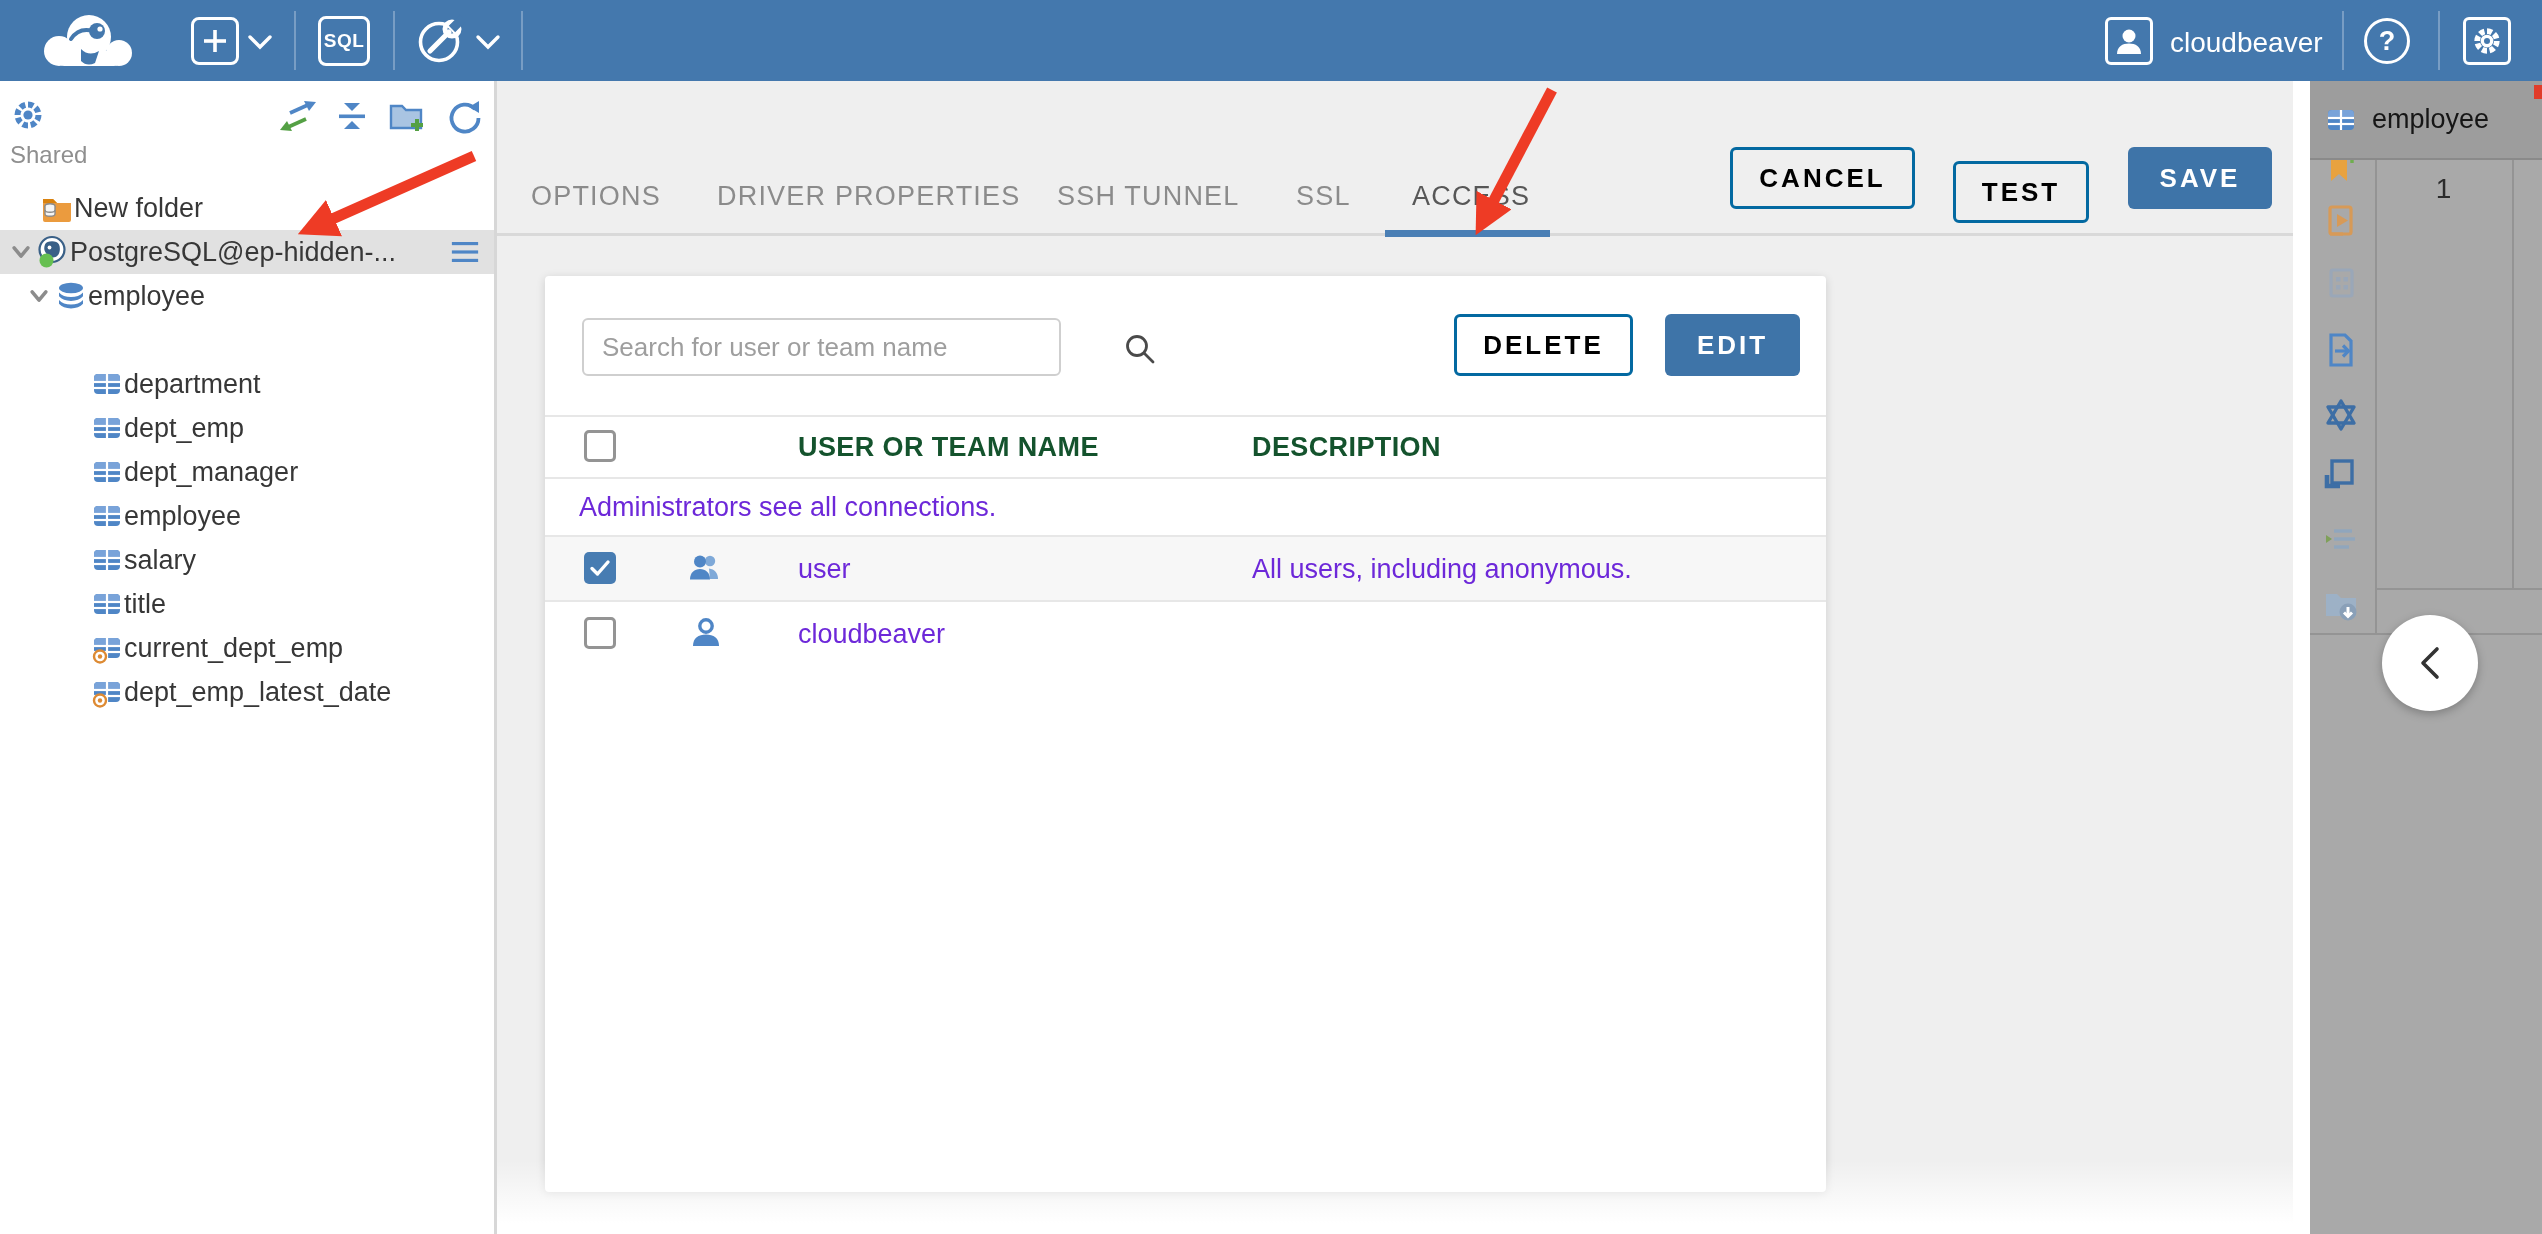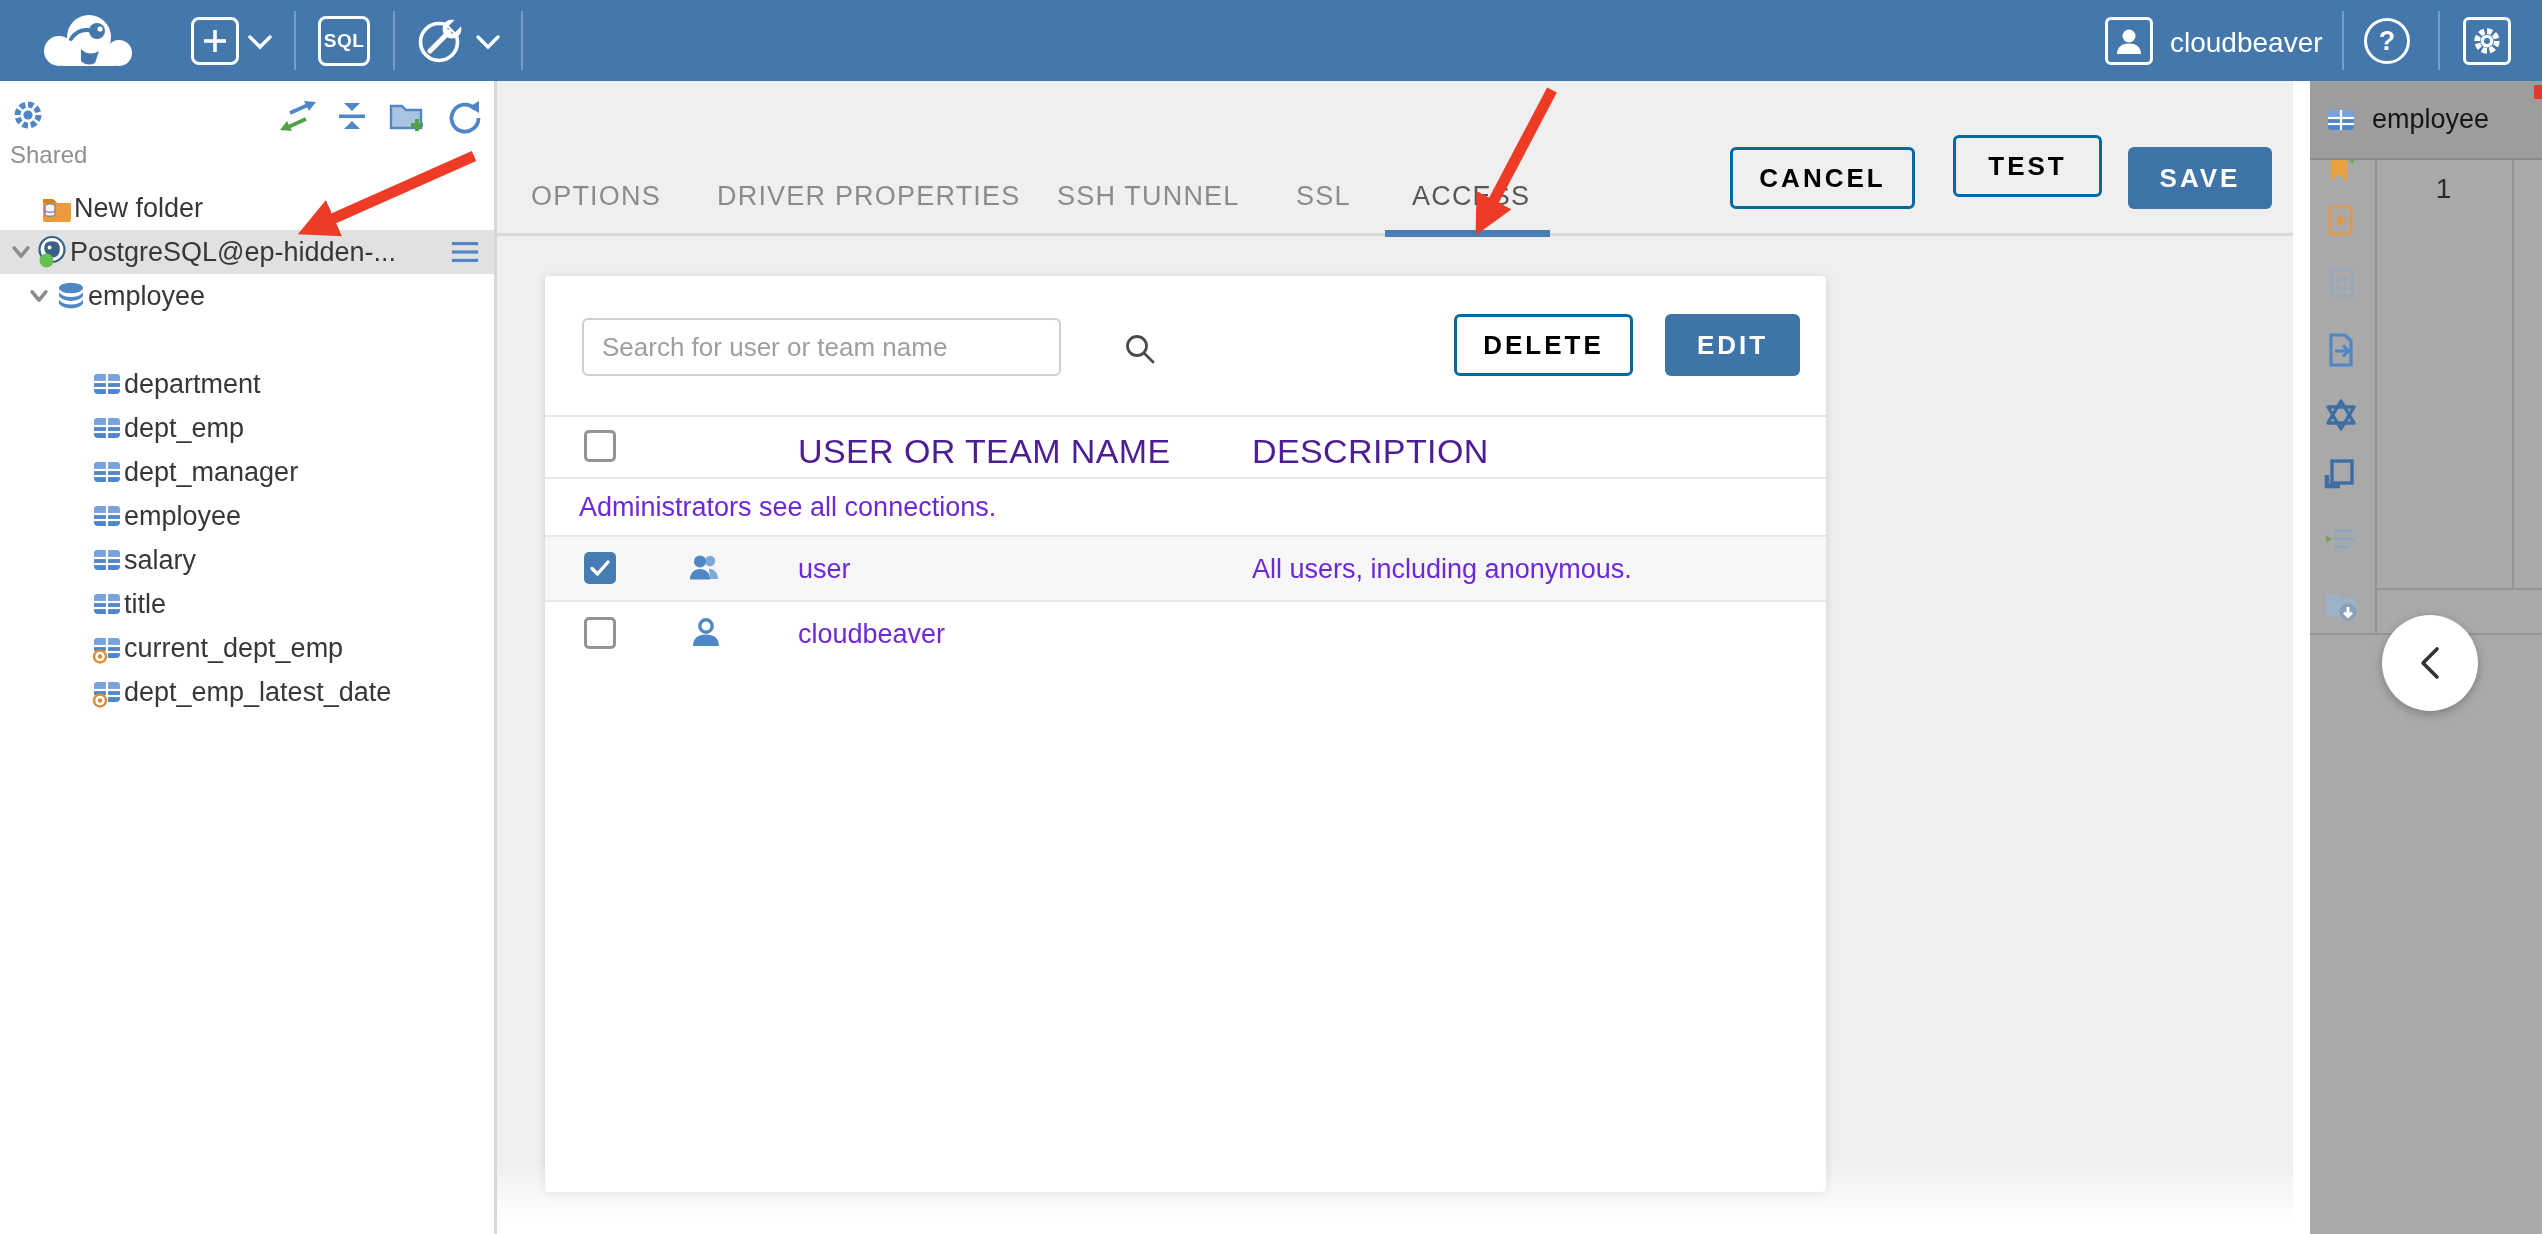--- a/index.html
+++ b/index.html
@@ -44,21 +44,21 @@
 
 
 .card{position:absolute;left:48px;top:195px;width:1281px;height:916px;background:#fff;border-radius:4px;box-shadow:0 2px 10px rgba(0,0,0,.14)}
 .search{position:absolute;left:37px;top:42px;width:479px;height:58px;border:2px solid #cfcfcf;border-radius:6px;background:#fff;font-family:"Liberation Sans",sans-serif;font-size:26px;color:#444;padding:0 60px 0 18px;outline:none}
 .search::placeholder{color:#9e9e9e}
 .search-glass{position:absolute;left:578px;top:56px}
 .card .btn-outline{background:#fff}
 .hline{position:absolute;left:0;width:1281px;height:2px;background:#e7e7e7}
 .cbx{position:absolute;left:39px;width:32px;height:32px;border-radius:5px;border:3px solid #949494;background:#fff}
 .cbx.on{border:none;background:#477cb2;display:flex;align-items:center;justify-content:center}
-.colhead{position:absolute;font-size:34px;font-weight:normal;letter-spacing:.4px;color:#4c1d95;white-space:nowrap}
+.colhead{position:absolute;font-size:27px;font-weight:bold;letter-spacing:.4px;color:#14532d;white-space:nowrap}
 .cell{position:absolute;font-size:27px;color:#6d28d9;white-space:nowrap}
 .rowband{position:absolute;left:0;width:1281px;height:65px}
 .rowband.alt{background:#f7f7f7}
 .rowicon{position:absolute;left:142px;width:38px;height:38px}
 
 
 .gutter{position:absolute;left:2293px;top:81px;width:17px;height:1153px;background:#fff}
 .rpanel{position:absolute;left:2310px;top:81px;width:232px;height:1153px;background:#a9a9a9;overflow:hidden}
 .rp-head{position:absolute;left:0;top:0;width:232px;height:79px;background:#9d9d9d;border-bottom:2px solid #8a8a8a;display:flex;align-items:center;z-index:3}
 .rp-head .ticon{margin-left:14px}
@@ -336,21 +336,21 @@
 <div class="main">
   <div class="tabline"></div>
   <span class="tab" style="left:34px">OPTIONS</span>
   <span class="tab" style="left:220px">DRIVER PROPERTIES</span>
   <span class="tab" style="left:560px">SSH TUNNEL</span>
   <span class="tab" style="left:799px">SSL</span>
   <span class="tab active" style="left:915px">ACCESS</span>
   <div class="tab-underline"></div>
 
   <div class="btn btn-outline" style="left:1233px;top:66px;width:185px;height:62px">CANCEL</div>
-  <div class="btn btn-outline" style="left:1456px;top:54px;width:149px;height:62px">TEST</div>
+  <div class="btn btn-outline" style="left:1456px;top:80px;width:136px;height:62px">TEST</div>
   <div class="btn btn-filled" style="left:1631px;top:66px;width:144px;height:62px">SAVE</div>
 
   <div class="card">
     <input class="search" type="text" placeholder="Search for user or team name" style="">
     <svg class="search-glass" width="34" height="34" viewBox="0 0 34 34">
       <circle cx="14" cy="14" r="9.5" fill="none" stroke="#4a4a4a" stroke-width="2.8"></circle>
       <line x1="21" y1="21" x2="30" y2="30" stroke="#4a4a4a" stroke-width="2.8" stroke-linecap="round"></line>
     </svg>
     <div class="btn btn-outline" style="left:909px;top:38px;width:179px;height:62px">DELETE</div>
     <div class="btn btn-filled" style="left:1120px;top:38px;width:135px;height:62px">EDIT</div>

